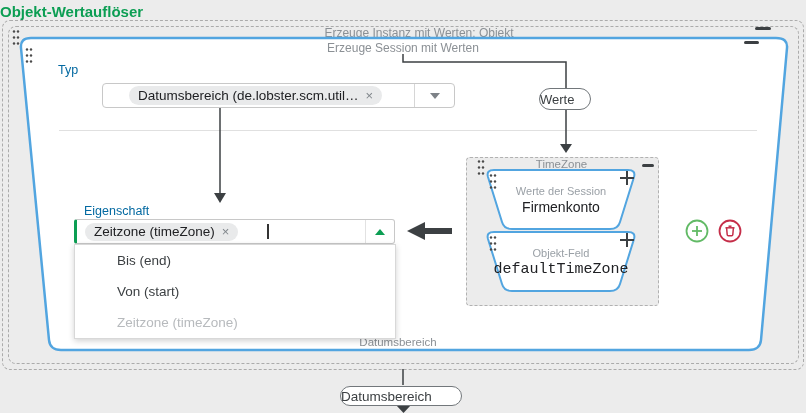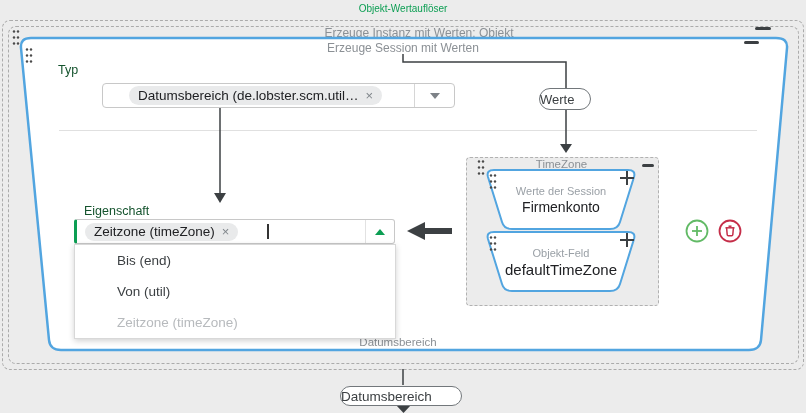--- a/index.html
+++ b/index.html
@@ -1,26 +1,26 @@
 <!DOCTYPE html>
 <html><head>
 <meta charset="utf-8">
 <style>
   html,body{margin:0;padding:0;background:#ececec;font-family:"Liberation Sans",sans-serif;}
   .stage{position:relative;width:806px;height:413px;background:#ececec;overflow:hidden;
          -webkit-font-smoothing:antialiased;}
   .abs{position:absolute;}
-  .green-title{left:0;right:0;top:3px;text-align:center;font-size:10px;font-weight:400;color:#0c9e53;}
+  .green-title{left:0;right:0;top:3px;font-size:15px;font-weight:700;color:#0c9e53;}
   .dashed-box{border:1px dashed #ababab;border-radius:8px;}
   .box-a{left:2px;top:20px;width:800px;height:348px;}
   .box-b{left:8px;top:26px;width:789px;height:336px;}
   .gray-title{color:#8b9095;font-size:12px;text-align:center;left:0;right:0;}
   .minus-bar{background:#3c4043;border-radius:2px;cursor:pointer;}
   .shape-svg{left:0;top:0;pointer-events:none;}
-  .lbl-green{color:#14532d;font-size:12.5px;font-weight:500;}
+  .lbl-green{color:#0369a1;font-size:12.5px;font-weight:500;}
   .input-box{background:#fff;border:1px solid #c8c8c8;display:flex;align-items:center;box-sizing:border-box;}
   .chip{background:#e9eaeb;border-radius:12px;display:inline-flex;align-items:center;
         font-size:13.5px;color:#202124;padding:2px 9px;white-space:nowrap;}
   .chip .x{color:#80868b;margin-left:7px;font-size:13px;cursor:pointer;}
   .tri-down{width:0;height:0;border-left:5px solid transparent;border-right:5px solid transparent;
             border-top:6px solid #7d8287;}
   .tri-up{width:0;height:0;border-left:5px solid transparent;border-right:5px solid transparent;
           border-bottom:6px solid #0c9e53;}
   .toggle-seg{margin-left:auto;align-self:stretch;display:flex;align-items:center;justify-content:center;
               border-left:1px solid #d6d6d6;cursor:pointer;}
@@ -158,21 +158,21 @@
     <circle cx="2" cy="8.5" r="1.2"></circle>
         <circle cx="6" cy="8.5" r="1.2"></circle>
     <circle cx="2" cy="14.5" r="1.2"></circle>
         <circle cx="6" cy="14.5" r="1.2"></circle>
       </g>
   </svg>
 
   <div class="abs node-type" style="left:486px;width:150px;top:185px;z-index:5;">Werte der Session</div>
   <div class="abs node-value" style="left:486px;width:150px;top:199px;z-index:5;">Firmenkonto</div>
   <div class="abs node-type" style="left:486px;width:150px;top:247px;z-index:5;">Objekt-Feld</div>
-  <div class="abs node-value" style="left:486px;width:150px;top:261px;font-size:15px;z-index:5;">defaultTimeZone</div>
+  <div class="abs node-value" style="left:486px;width:150px;top:261px;font-size:15px;z-index:5;font-family:Liberation Mono, monospace;">defaultTimeZone</div>
 
   <div class="abs pill" style="left:539px;top:88px;width:52px;height:22px;z-index:5;">
     <span>Werte</span>
   </div>
 
   <svg class="abs btn-circle" style="left:685px;top:219px;z-index:5;" width="24" height="24" viewBox="0 0 24 24">
     <circle cx="12" cy="12" r="10.5" fill="#ffffff" stroke="#62ba66" stroke-width="1.8"></circle>
     <g stroke="#62ba66" stroke-width="1.8">
       <line x1="7" y1="12" x2="17" y2="12"></line>
         <line x1="12" y1="7" x2="12" y2="17"></line>
@@ -195,21 +195,21 @@
       <span class="x">×</span>
     </span>
     <span class="caret" style="margin-left:29px;"></span>
     <span class="toggle-seg" style="width:28px;border-left-color:#e2e2e2;">
       <span class="tri-up"></span>
     </span>
   </div>
 
   <div class="abs dropdown" style="left:74px;top:244px;width:320px;height:93px;">
     <div class="dd-item">Bis (end)</div>
-    <div class="dd-item">Von (util)</div>
+    <div class="dd-item">Von (start)</div>
     <div class="dd-item disabled">Zeitzone (timeZone)</div>
   </div>
 
   <div class="abs bottom-label" style="left:338px;width:120px;top:336px;z-index:3;">Datumsbereich</div>
 
   <div class="abs pill" style="left:340px;top:386px;width:122px;height:20px;border-radius:10px;font-size:13.5px;z-index:5;">
     <span>Datumsbereich</span>
   </div>
 
 </div>

